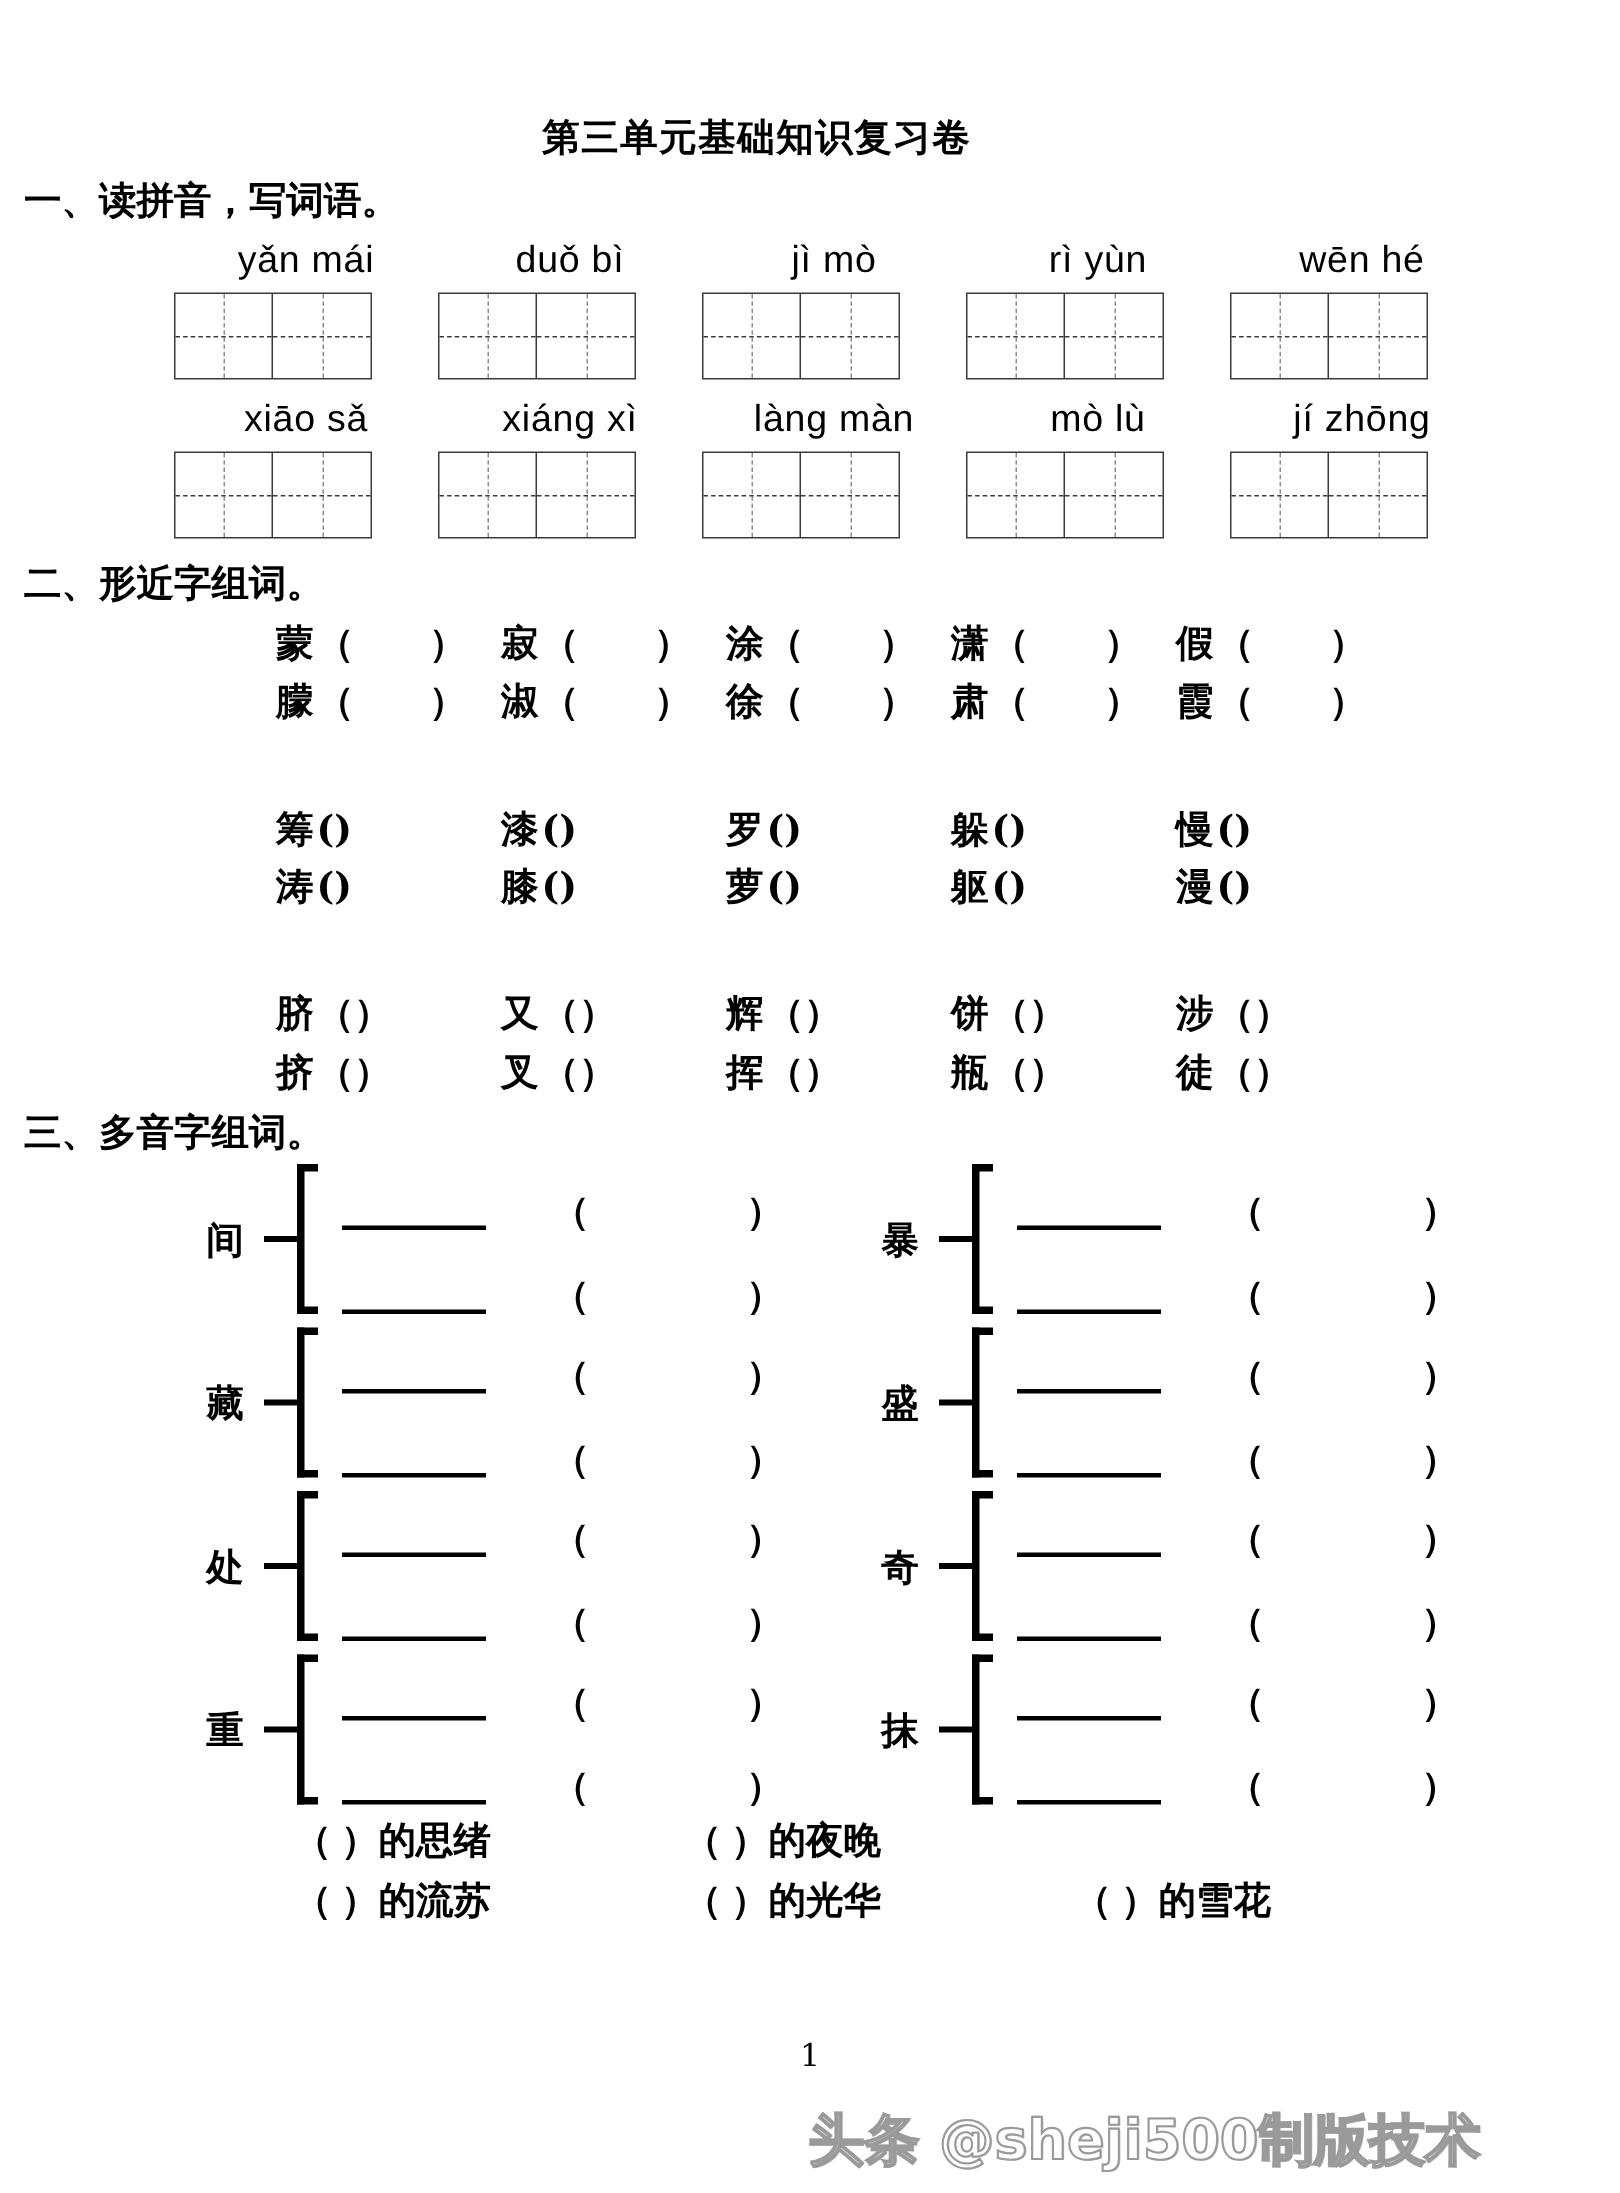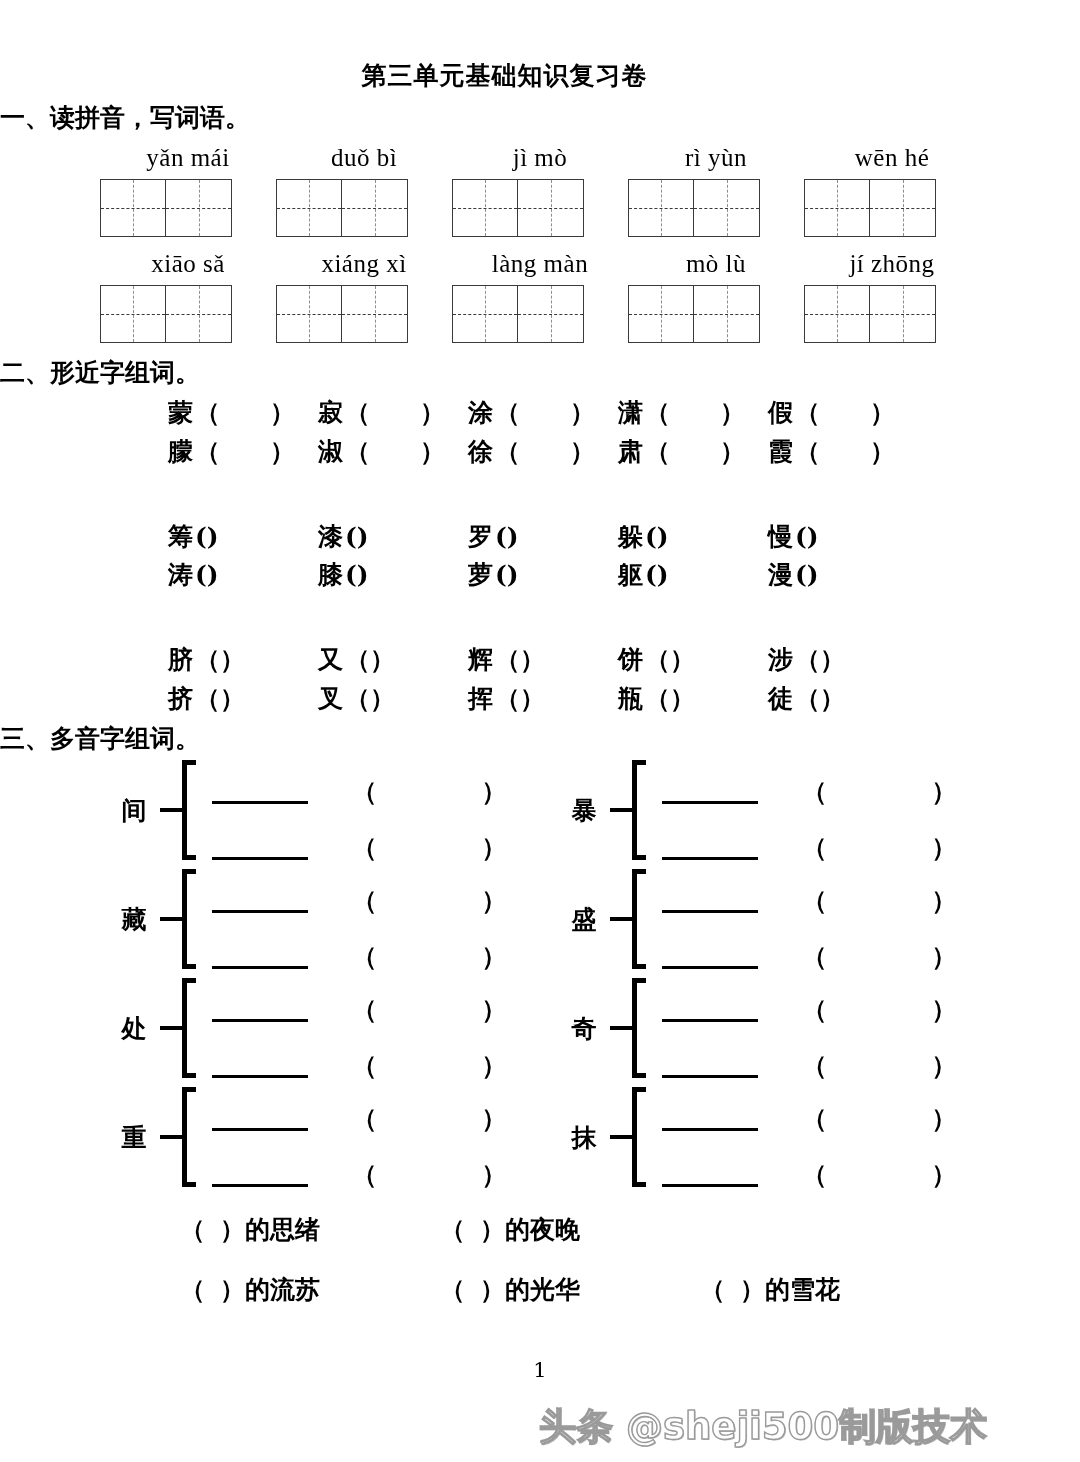--- a/index.html
+++ b/index.html
@@ -7,21 +7,21 @@
   body {
     width: 1080px;
     height: 1462px;
     background: #ffffff;
     font-family: "Liberation Serif", "DejaVu Serif", serif;
     color: #000000;
     position: relative;
     overflow: hidden;
   }
 
-  .page { position: relative; width: 1009px; height: 1462px; padding: 0; border-radius: 21px; }
+  .page { position: relative; width: 1009px; height: 1462px; padding: 16px; border-radius: 21px; }
 
   
   .doc-title {
     text-align: center;
     font-size: 25px;
     font-weight: bold;
     letter-spacing: 1px;
     padding-top: 62px;
     line-height: 1.1;
     font-family: "DejaVu Serif", "Liberation Serif", serif;
@@ -36,21 +36,21 @@
     white-space: nowrap;
   }
   .sec1-head { margin-top: 12px; }
 
   
   .pinyin-block { margin-top: 4px; }
   .pinyin-row {
     display: flex;
     margin-left: 100px;
     width: 880px;
-    font-family: Liberation Serif, serif;
+    font-family: Liberation Sans, sans-serif;
     font-size: 25px;
     line-height: 1.0;
     height: 42px;
     align-items: center;
   }
   .pinyin-cell {
     width: 196px;
     text-align: center;
     white-space: nowrap;
     letter-spacing: 0.5px;
@@ -185,24 +185,23 @@
     line-height: 1;
     white-space: pre;
   }
 
   
   .fw-row {
     display: flex;
     margin-left: 180px;
     font-size: 25px;
     font-weight: bold;
-    font-family: Liberation Mono, monospace;
+    font-family: Liberation Serif, serif;
     line-height: 1.6;
     white-space: nowrap;
-    margin-top: 20px;
   }
   .fw-item { width: 260px; display: inline-block; }
 
   
   .page-num {
     position: absolute;
     top: 1358px;
     left: 0;
     width: 1080px;
     text-align: center;

